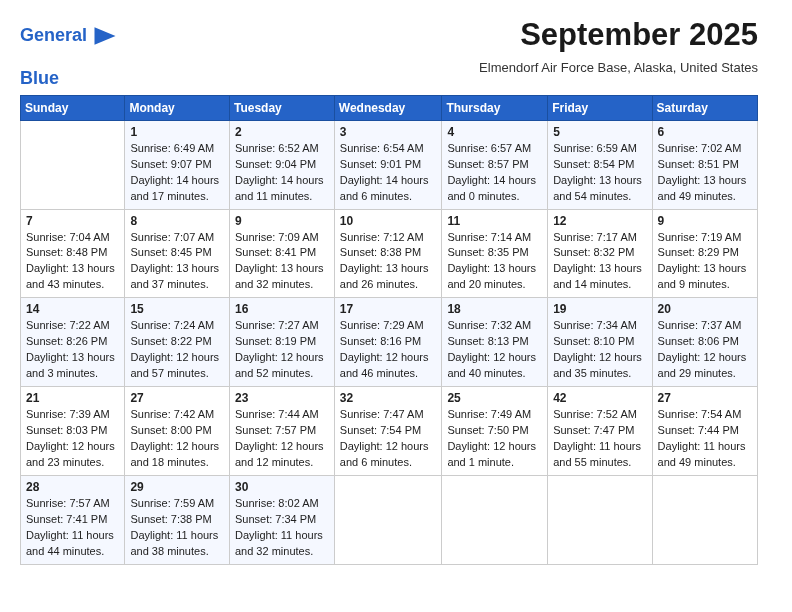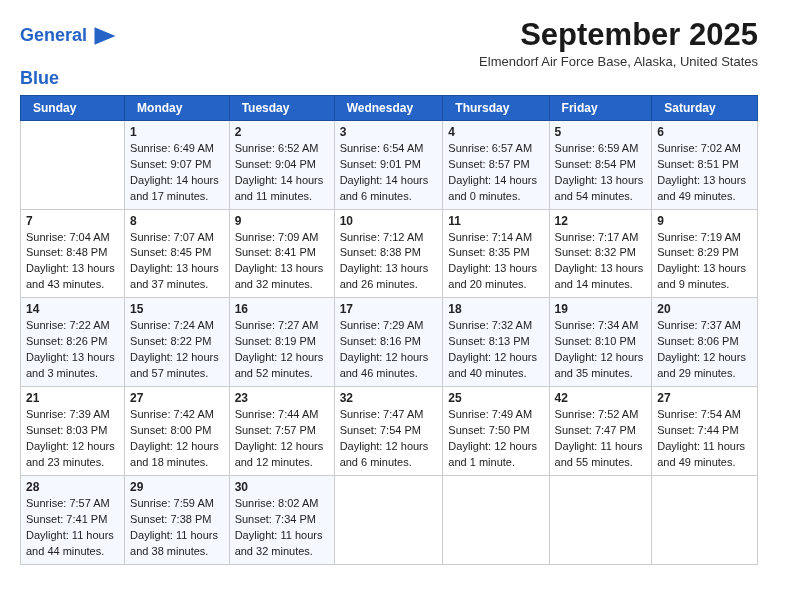--- a/index.html
+++ b/index.html
@@ -44,33 +44,33 @@
     }
     .month-title {
       font-size: 31px;
       font-weight: bold;
       color: #1a1a1a;
       line-height: 1.1;
     }
     .location {
       font-size: 13px;
       color: #333;
-      margin-top: 2px;
+      margin-top: 8px;
     }
     table {
       width: 100%;
       border-collapse: collapse;
       margin-top: 6px;
     }
     thead th {
       background: #2563c7;
       color: #fff;
       font-size: 12px;
       font-weight: bold;
-      padding: 5px 12px;
+      padding: 5px 4px;
       text-align: left;
       border: 1px solid #1a4fa0;
     }
     tbody td {
       border: 1px solid #ccc;
       vertical-align: top;
       padding: 4px 5px;
       width: 113px;
       height: 88px;
       font-size: 10px;

